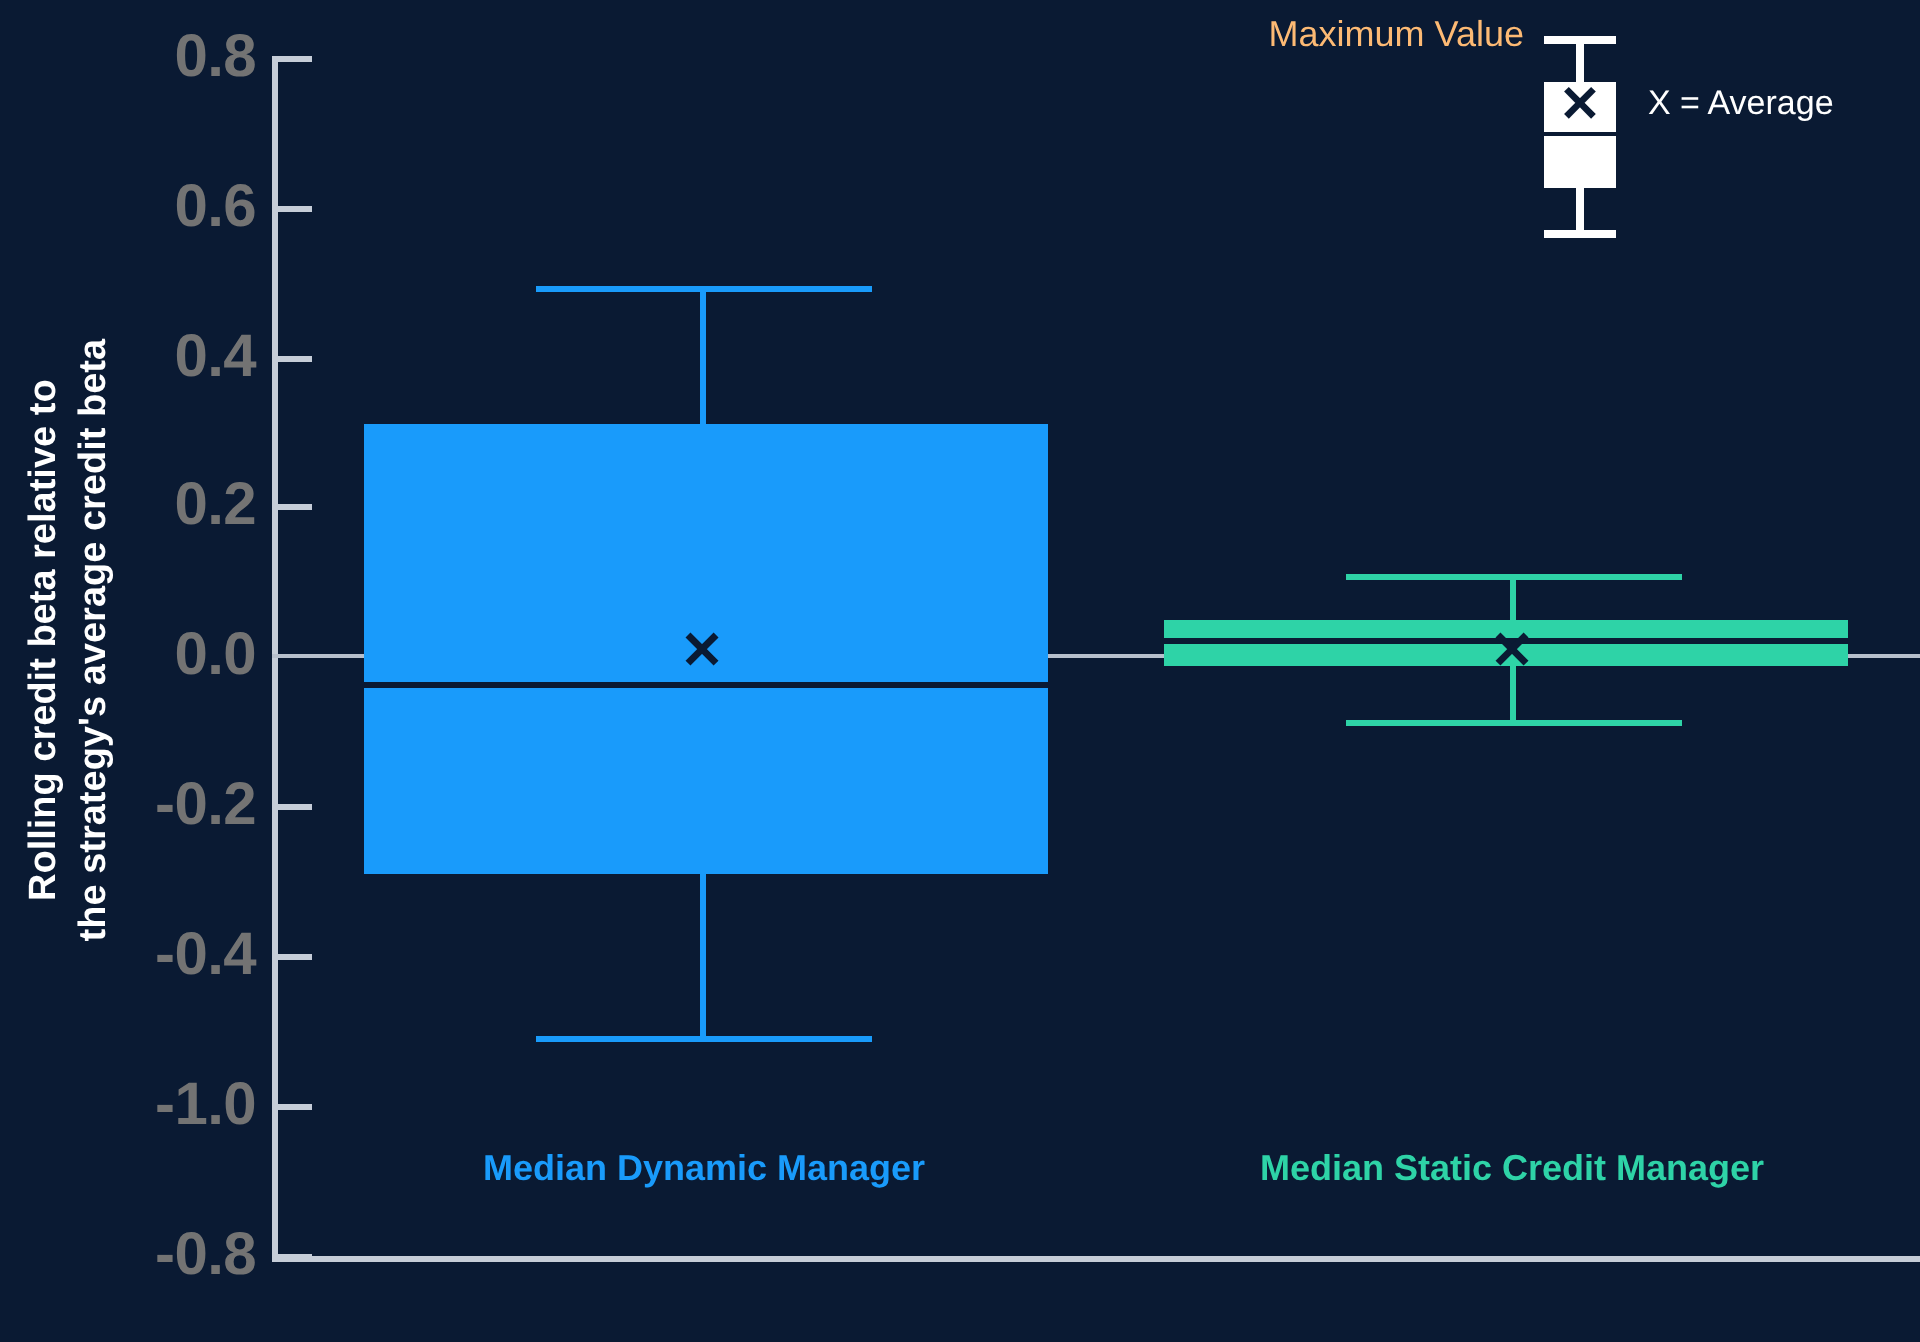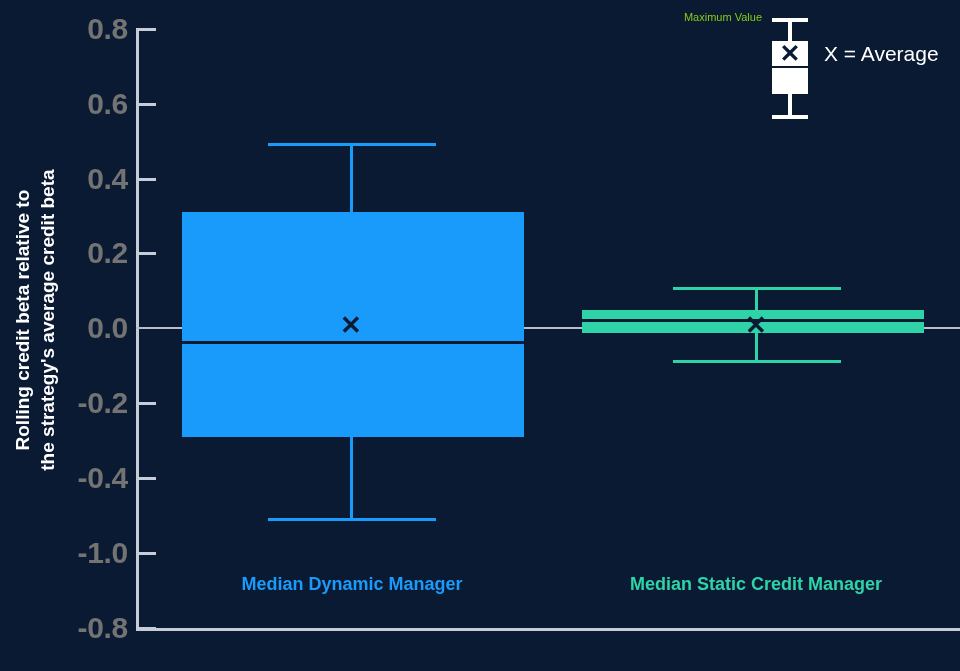--- a/index.html
+++ b/index.html
@@ -143,22 +143,22 @@
     top: 6px;
     width: 360px;
     height: 130px;
   }
   .legend-labels {
     position: absolute;
     left: 0px;
     top: 0px;
     width: 166px;
     text-align: right;
-    color: #84cc16;
-    font-size: 11px;
+    color: #fdba74;
+    font-size: 18px;
     font-weight: 400;
     line-height: 23.5px;
   }
   .legend-labels div { white-space: nowrap; }
   .legend-diagram {
     position: absolute;
     left: 172px;
     top: 0px;
     width: 46px;
     height: 130px;
@@ -191,21 +191,21 @@
     font-size: 25px;
     font-weight: 700;
     line-height: 1;
     transform: translate(-50%, -50%);
   }
   .legend-note {
     position: absolute;
     left: 228px;
     top: 36px;
     color: #ffffff;
-    font-size: 21px;
+    font-size: 17px;
     font-weight: 400;
     white-space: nowrap;
   }
 </style>
 </head>
 <body>
 
 <div id="root">
 
   <div class="ylabel-wrap">

